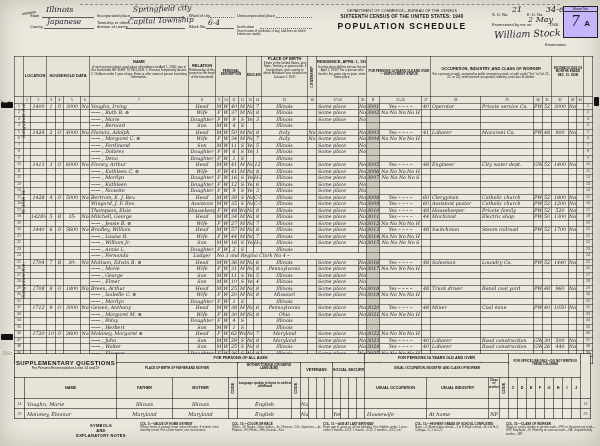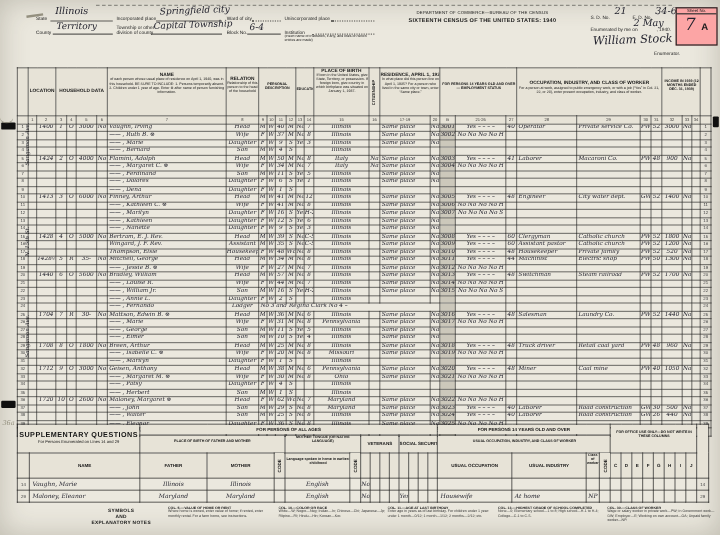--- a/index.html
+++ b/index.html
@@ -8,21 +8,21 @@
   .abs{position:absolute;}
   .pr{font-family:"Liberation Sans",sans-serif;color:#1c1c1c;}
   .hw{font-family:"DejaVu Serif",serif;font-style:italic;color:#23232e;}
   .lab{font-size:4px;color:#222;}
   .dotline{border-bottom:1px dotted rgba(0,0,0,.55);height:1px;}
   .solidline{border-bottom:1px solid rgba(0,0,0,.6);height:1px;}
   
   .dept{font-size:3.6px;text-align:center;letter-spacing:.2px;}
   .census{font-size:4.6px;font-weight:bold;text-align:center;letter-spacing:.2px;}
   .schedule{font-size:8.5px;font-weight:bold;text-align:center;letter-spacing:1.3px;}
-  .sheetbox{border:1px solid #222;background:#fca5a5;text-align:center;}
+  .sheetbox{border:1px solid #222;background:#c4b5fd;text-align:center;}
   .micro{font-size:6px;transform:scale(.5);transform-origin:0 0;width:200%;line-height:1.2;}
   .microc{font-size:6px;transform:scale(.5);transform-origin:50% 0;width:200%;margin-left:-50%;line-height:1.15;text-align:center;}
   
   table{border-collapse:collapse;table-layout:fixed;}
   #maintbl{width:578px;}
   #maintbl td,#maintbl th{border:1px solid rgba(15,15,15,.5);padding:0;overflow:hidden;white-space:nowrap;vertical-align:middle;}
   #maintbl thead th{background:#e7e3d7;font-weight:bold;}
   .gt{font-size:4px;line-height:1.05;text-align:center;vertical-align:top;}
   .gt .microc{font-weight:normal;}
   .numrow td{font-size:3.4px;height:6px;text-align:center;background:#e7e3d7;color:#333;}
@@ -67,21 +67,21 @@
   <div class="abs hw" style="left:133px;top:4px;font-size:7.5px;transform:rotate(-2deg);">Springfield city</div>
   <div class="abs solidline" style="left:130px;top:16px;width:55px;"></div>
 
   <div class="abs lab" style="left:189px;top:13px;">Ward of city</div>
   <div class="abs dotline" style="left:210px;top:16px;width:24px;"></div>
 
   <div class="abs lab" style="left:237px;top:13px;">Unincorporated place</div>
   <div class="abs dotline" style="left:276px;top:16px;width:36px;"></div>
 
   <div class="abs lab" style="left:30px;top:24px;">County</div>
-  <div class="abs hw" style="left:47px;top:17px;font-size:7.5px;">Territory</div>
+  <div class="abs hw" style="left:47px;top:17px;font-size:7.5px;">Japanese</div>
   <div class="abs solidline" style="left:44px;top:27px;width:50px;"></div>
 
   <div class="abs lab" style="left:97px;top:21px;line-height:1.05;">
     <span>Township or other</span><br><span>division of county</span>
   </div>
   <div class="abs hw" style="left:128px;top:16px;font-size:7.5px;transform:rotate(-2deg);">Capital Township</div>
   <div class="abs solidline" style="left:126px;top:27px;width:59px;"></div>
 
   <div class="abs lab" style="left:189px;top:24px;">Block No.</div>
   <div class="abs hw" style="left:208px;top:18px;font-size:7.5px;">6-4</div>
@@ -89,20 +89,21 @@
 
   <div class="abs lab" style="left:237px;top:24px;">Institution</div>
   <div class="abs dotline" style="left:260px;top:27px;width:52px;"></div>
   <div class="abs" style="left:237px;top:29px;width:78px;overflow:hidden;">
     <div class="micro">(Insert name of institution, if any, and lines on which entries are made)</div>
   </div>
 
   <div class="abs" style="left:318px;top:9px;width:168px;">
     <div class="dept">DEPARTMENT OF COMMERCE—BUREAU OF THE CENSUS</div>
     <div class="census" style="margin-top:1px;">SIXTEENTH CENSUS OF THE UNITED STATES: 1940</div>
+    <div class="schedule" style="margin-top:2px;">POPULATION SCHEDULE</div>
   </div>
 
   <div class="abs lab" style="left:492px;top:12px;">S. D. No.</div>
   <div class="abs hw" style="left:512px;top:5px;font-size:8px;">21</div>
   <div class="abs lab" style="left:527px;top:12px;">E. D. No.</div>
   <div class="abs hw" style="left:546px;top:5px;font-size:8px;">34-6</div>
 
   <div class="abs lab" style="left:492px;top:22px;">Enumerated by me on</div>
   <div class="abs hw" style="left:528px;top:15px;font-size:8px;">2 May</div>
   <div class="abs lab" style="left:547px;top:22px;">, 1940.</div>

